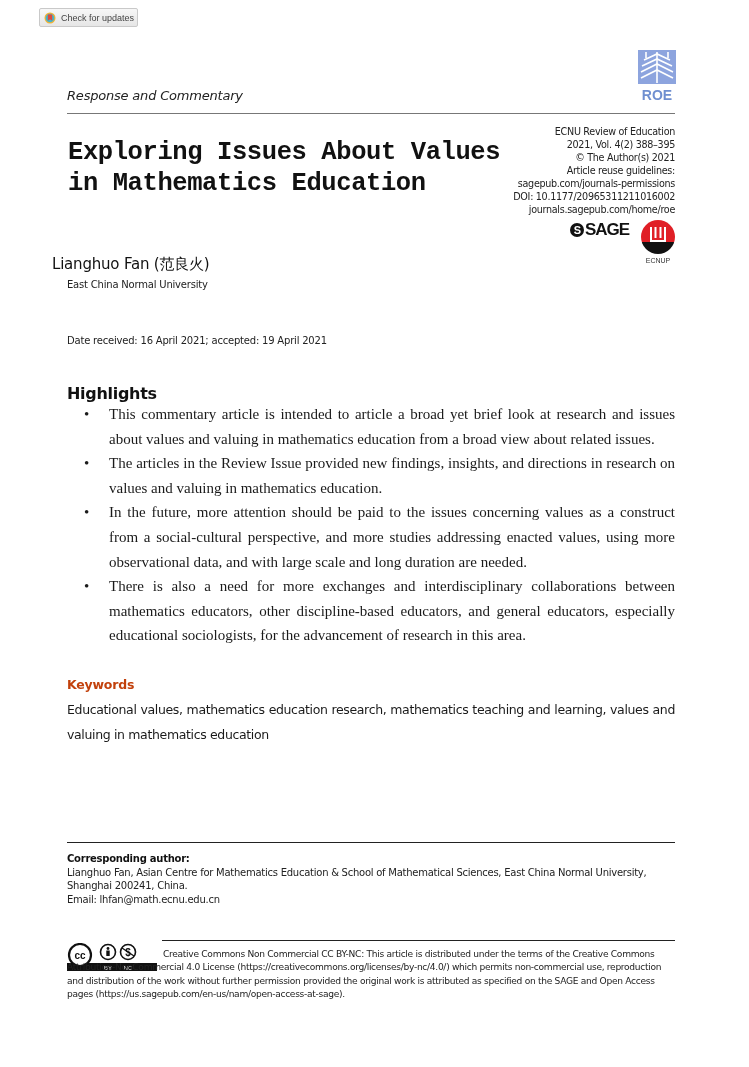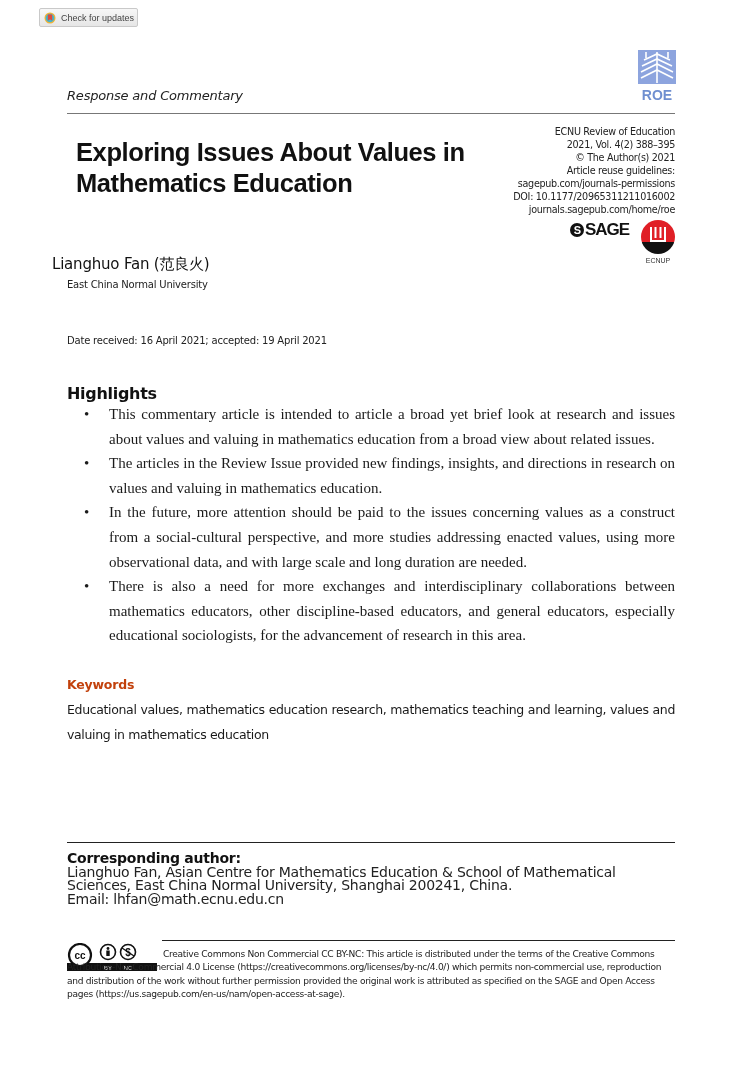--- a/index.html
+++ b/index.html
@@ -26,22 +26,22 @@
     .top-rule { left: 67px; top: 113px; width: 608px; height: 1px; background: #777; }
 
     .roe-logo { left: 638px; top: 50px; width: 38px; height: 52px; }
 
     .journal-meta {
       right: 74px; top: 125px; text-align: right; font-size: 9.6px; line-height: 13px; color: #222;
       font-family: "DejaVu Sans", sans-serif; letter-spacing: -0.3px;
     }
 
     .title {
-      left: 76px; top: 137px; width: 440px; font-size: 25.5px; font-weight: bold;
-      line-height: 31px; color: #111; font-family: Liberation Sans, sans-serif; letter-spacing: -0.4px;
+      left: 68px; top: 137px; width: 440px; font-size: 25.5px; font-weight: bold;
+      line-height: 31px; color: #111; font-family: Liberation Mono, monospace; letter-spacing: -0.4px;
     }
 
     .sage-logo { left: 570px; top: 220px; font-size: 17px; font-weight: bold; color: #111; letter-spacing: -1px; }
     .sage-logo .s-circle {
       display: inline-block; width: 14px; height: 14px; border-radius: 50%; background: #111; color: #fff;
       font-size: 11px; text-align: center; line-height: 14px; vertical-align: 1px; margin-right: 1px;
     }
     .ecnup-logo { left: 640px; top: 220px; width: 36px; height: 44px; }
 
     .author-name {
@@ -66,21 +66,21 @@
       left: 67px; top: 677px; font-size: 12.5px; font-weight: bold; color: #c2410c;
       font-family: "DejaVu Sans", sans-serif; letter-spacing: -0.2px;
     }
     .keywords-text {
       left: 67px; top: 697px; width: 608px; font-size: 12.5px; line-height: 25px; color: #1a1a1a;
       font-family: "DejaVu Sans", sans-serif; text-align: justify; letter-spacing: -0.35px;
     }
 
     .footnote-rule { left: 67px; top: 842px; width: 608px; height: 1px; background: #222; }
     .corr-block {
-      left: 67px; top: 852px; width: 610px; font-size: 14px; line-height: 13.5px; color: #222;
+      left: 67px; top: 852px; width: 610px; font-size: 10px; line-height: 13.5px; color: #222;
       font-family: "DejaVu Sans", sans-serif; letter-spacing: -0.25px;
     }
     .corr-block .corr-label { font-weight: bold; color: #111; }
 
     .license-rule { left: 162px; top: 940px; width: 513px; height: 1px; background: #222; }
     .cc-badge { left: 67px; top: 943px; width: 90px; height: 28px; }
     .license-text {
       left: 67px; top: 948px; width: 610px; font-size: 9.1px; line-height: 13.3px; color: #222;
       font-family: "DejaVu Sans", sans-serif; letter-spacing: -0.3px;
     }

